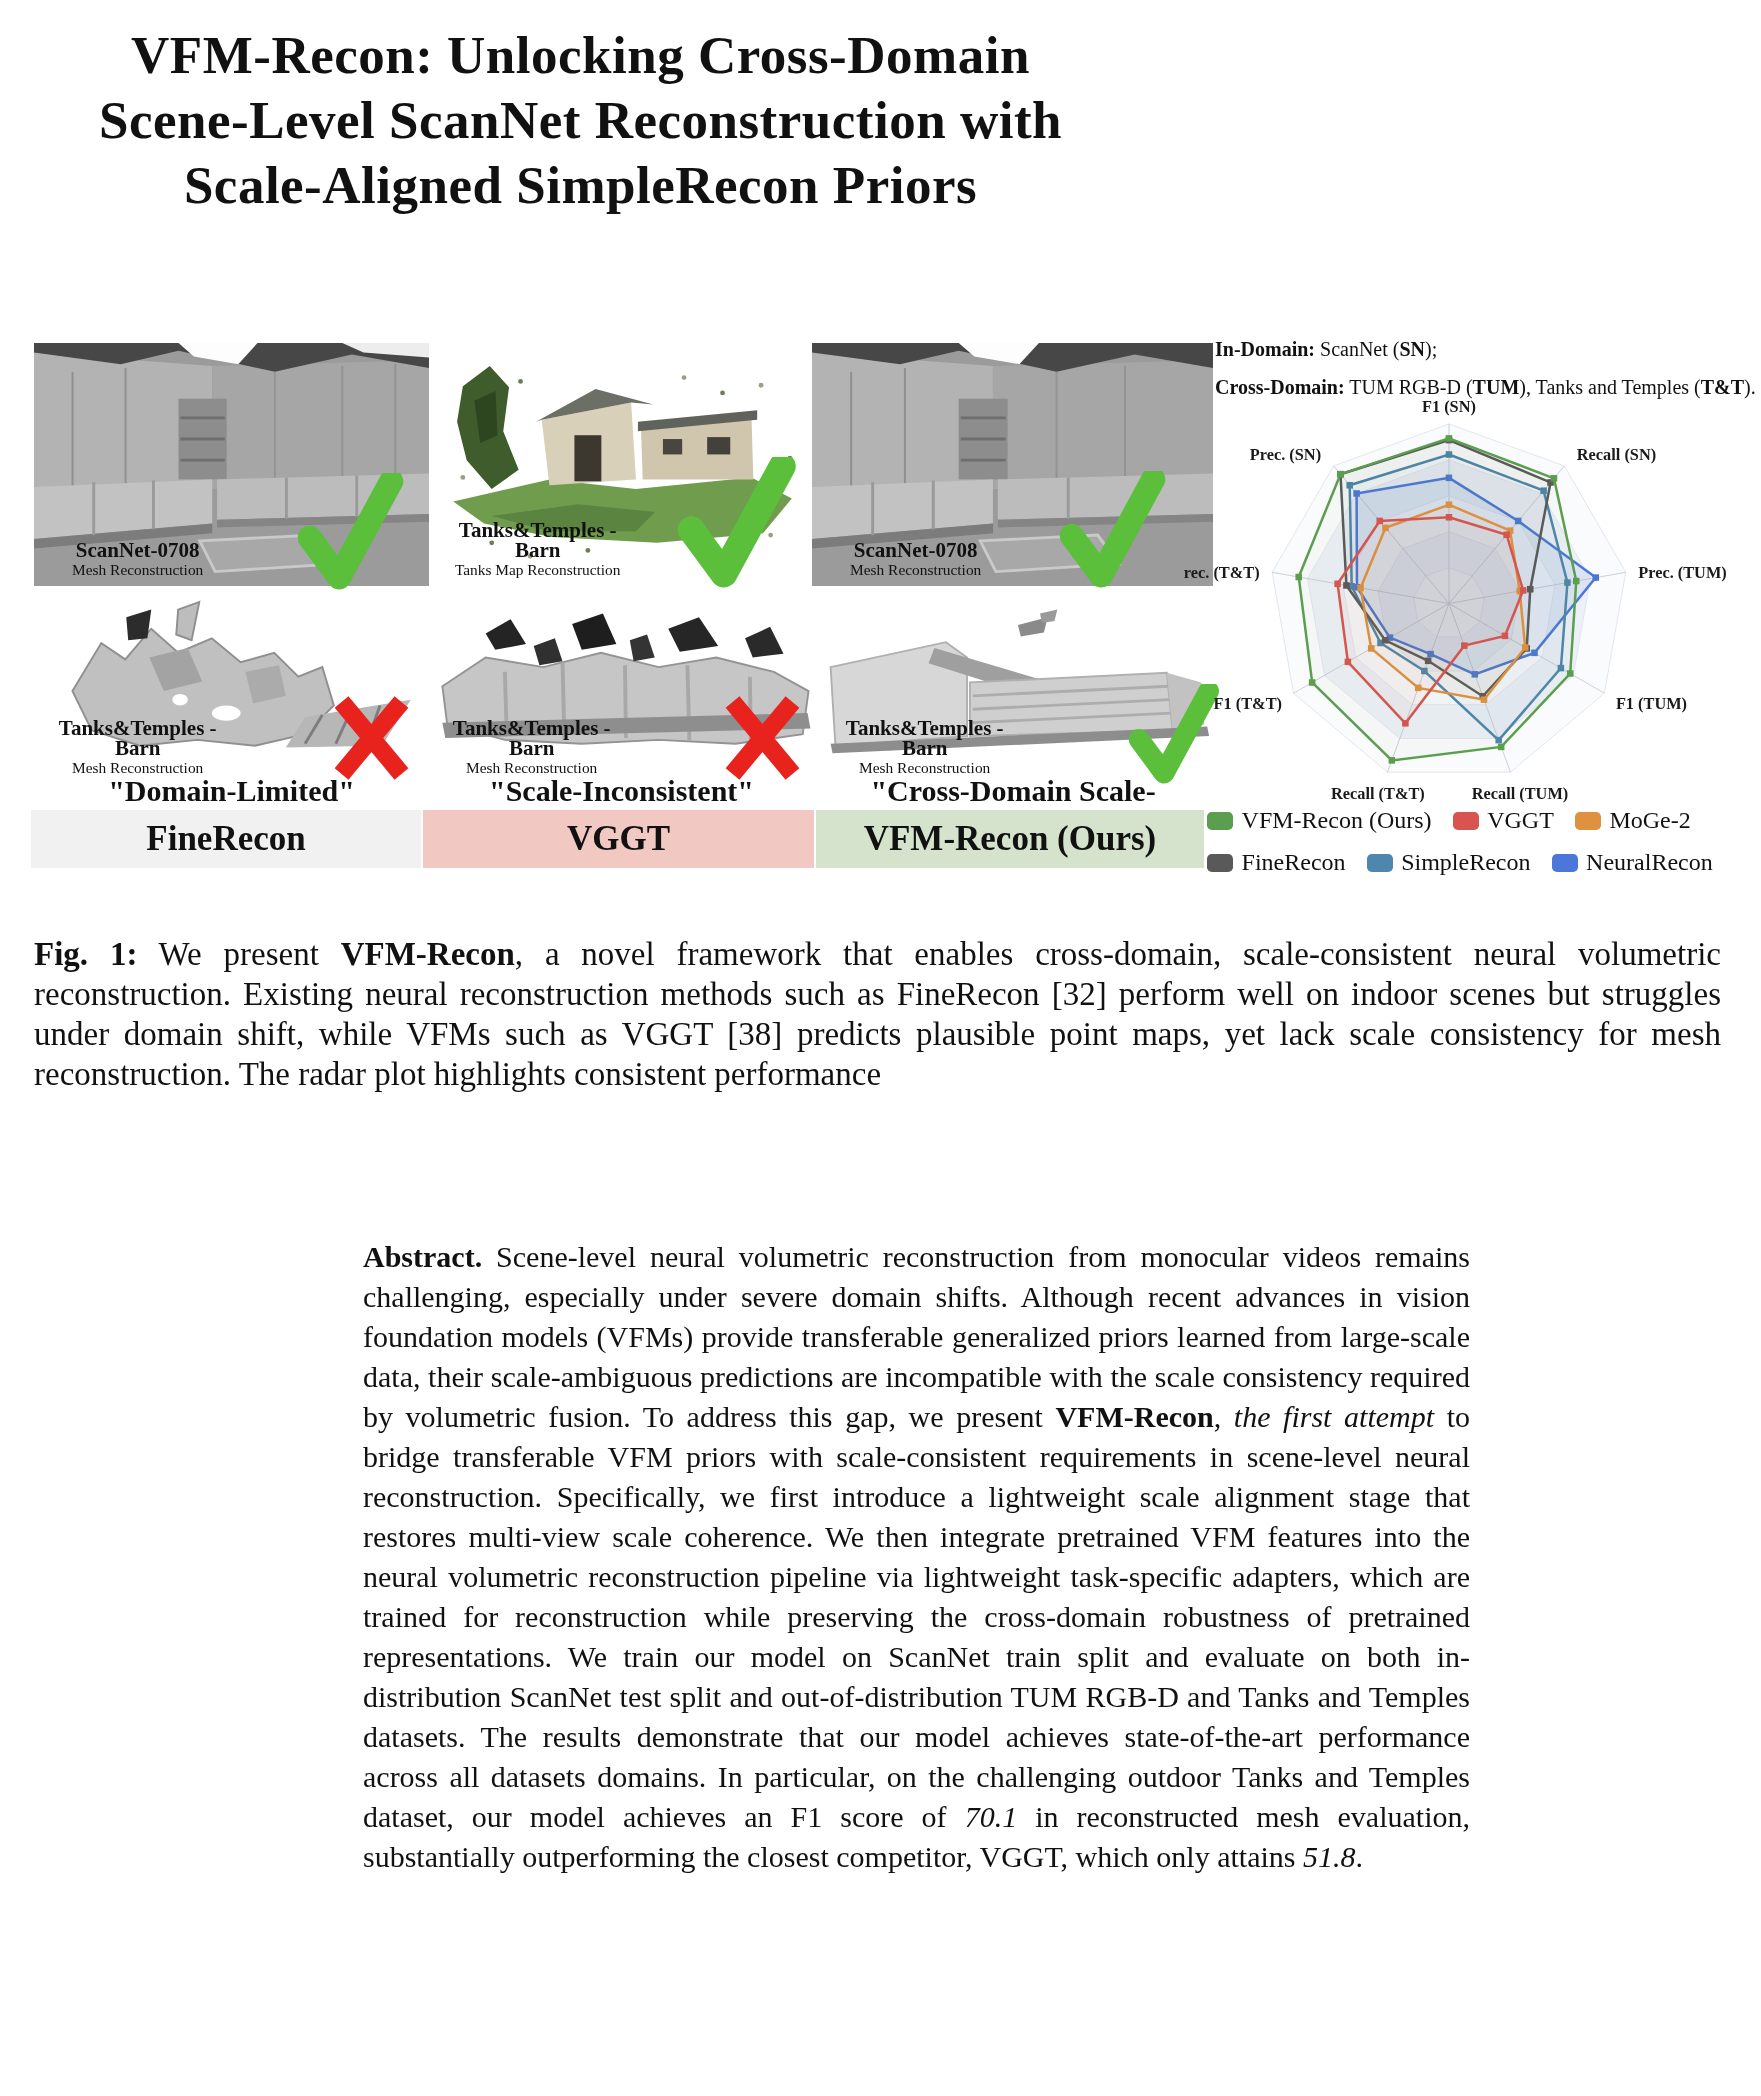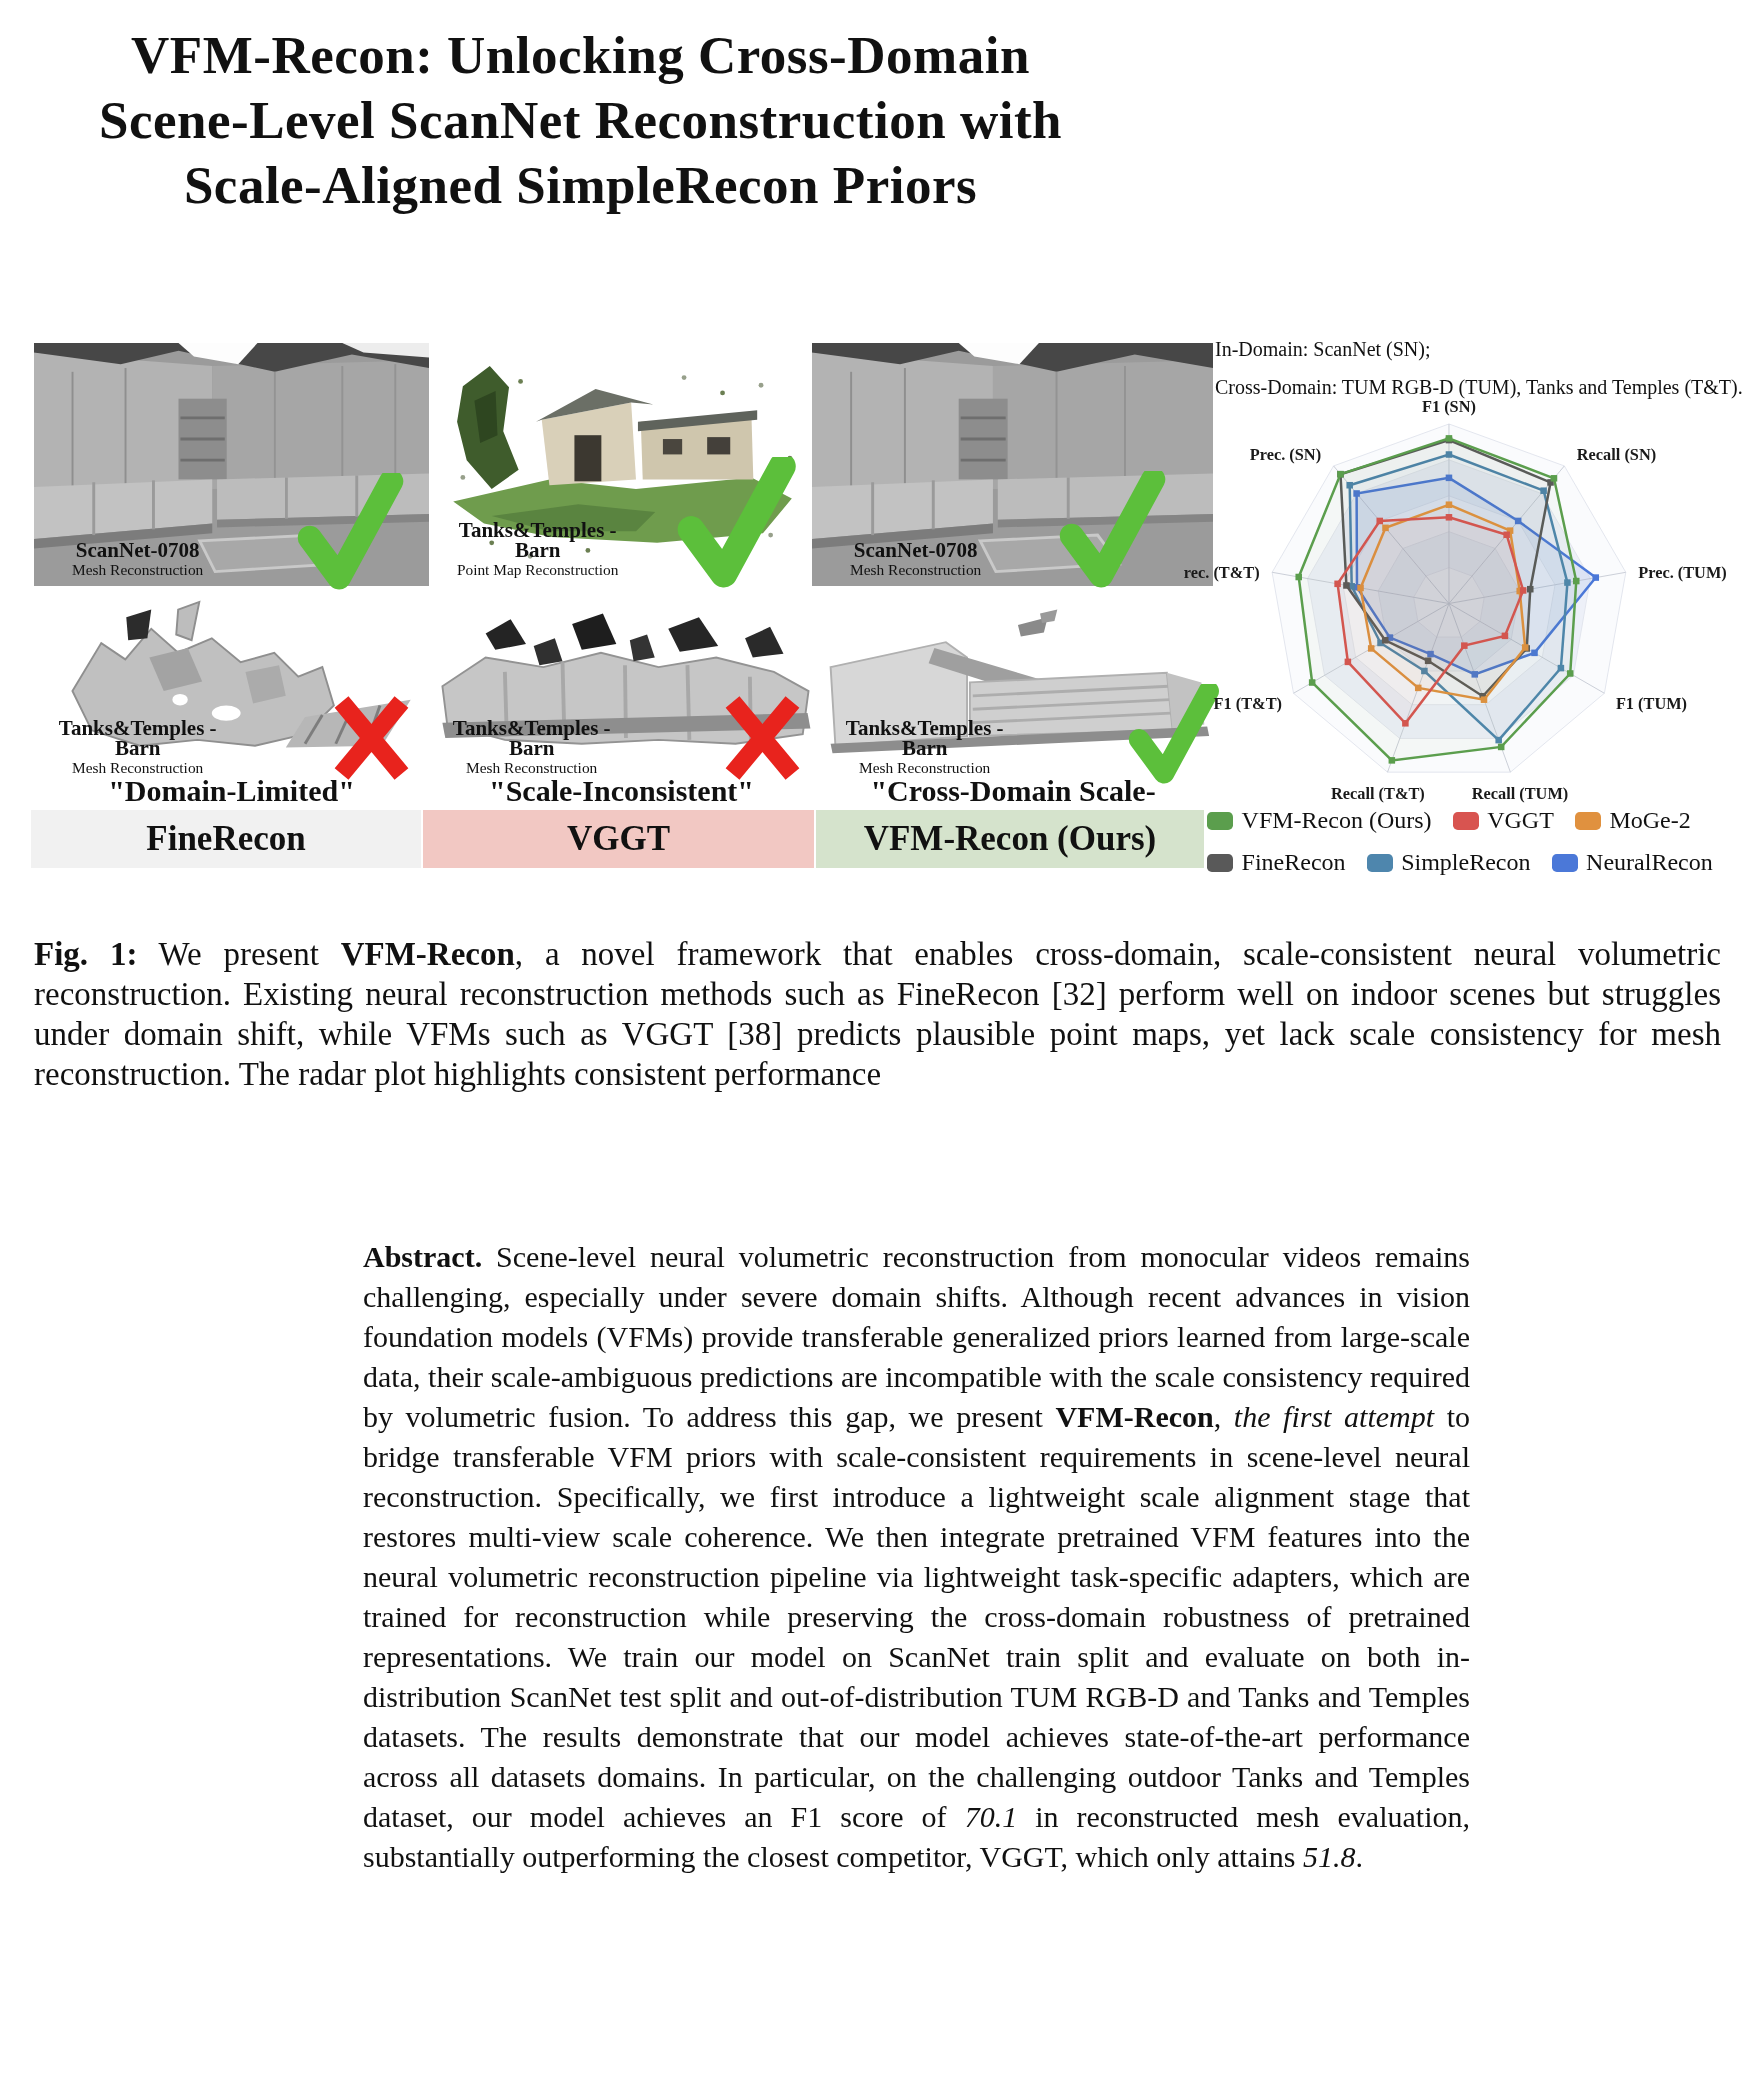--- a/index.html
+++ b/index.html
@@ -16,21 +16,21 @@
   .panel svg{display:block;width:100%;height:100%;}
   .panel-label{position:absolute;left:7.7px;bottom:5.8px;width:192px;text-align:center;line-height:20px;}
   .panel-label .l1{font-size:21px;font-weight:700;}
   .panel-label .l2{font-size:15.4px;}
   .mark svg{display:block;width:100%;height:100%;}
   .quote{font-size:30px;font-weight:700;text-align:center;}
   .method-bar{height:58px;line-height:58px;text-align:center;font-size:35px;font-weight:700;}
   
   .domain-note{left:1215px;top:338px;width:538px;font-size:20px;line-height:22px;}
   .domain-note .row{margin-bottom:16.3px;white-space:nowrap;}
-  .domain-note b{font-weight:400;}
+  .domain-note b{font-weight:700;}
   
   .legend-row{display:flex;align-items:center;gap:21px;}
   .legend-item{display:flex;align-items:center;gap:8.6px;}
   .legend-swatch{width:26px;height:18px;border-radius:4.8px;}
   .legend-label{font-size:24px;}
   
   .caption{left:34px;top:934px;width:1687px;font-size:33px;line-height:40px;text-align:justify;}
   .caption b{font-weight:700;}
   
   .abstract{left:363px;top:1237px;width:1107px;font-size:30px;line-height:40px;text-align:justify;}
@@ -99,21 +99,21 @@
       <circle cx="340" cy="44" r="2.5" fill="#97a08b"></circle>
     <circle cx="60" cy="208" r="2.5" fill="#6b7f52"></circle>
       <circle cx="100" cy="222" r="2.5" fill="#97a08b"></circle>
     <circle cx="160" cy="216" r="2.5" fill="#6b7f52"></circle>
       <circle cx="350" cy="200" r="2.5" fill="#97a08b"></circle>
     <circle cx="370" cy="120" r="2.5" fill="#6b7f52"></circle>
       <circle cx="30" cy="140" r="2.5" fill="#97a08b"></circle>
   </svg>
   <div class="panel-label">
     <div class="l1">Tanks&amp;Temples - Barn</div>
-    <div class="l2">Point Map Reconstruction</div>
+    <div class="l2">Tanks Map Reconstruction</div>
   </div>
 </div>
 
 <div class="abs panel" style="left:812px;top:343px;width:401px;height:243px;">
   <svg viewBox="0 0 410 253" preserveAspectRatio="none">
     <rect x="0" y="0" width="410" height="253" fill="#9b9b9b"></rect>
     <polygon points="0,10 185,24 185,152 0,172" fill="#b3b3b3"></polygon>
     <polygon points="185,24 410,18 410,150 185,152" fill="#a6a6a6"></polygon>
     <polygon points="0,0 410,0 410,26 330,12 250,30 150,8 90,22 0,10" fill="#474747"></polygon>
     <polygon points="150,0 232,0 212,22 166,14" fill="#fdfdfd"></polygon>

